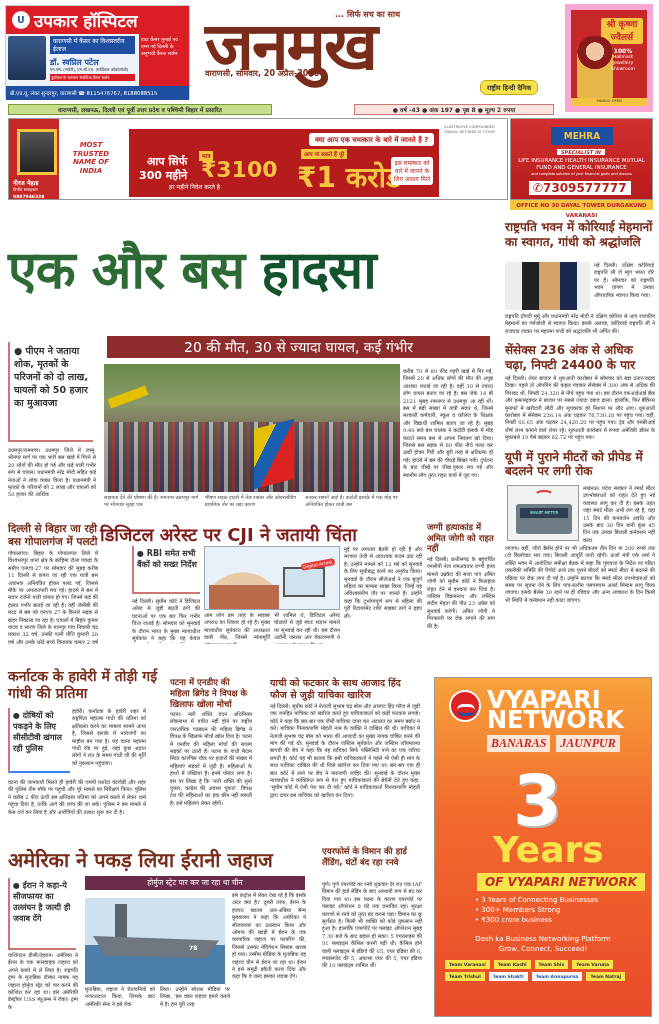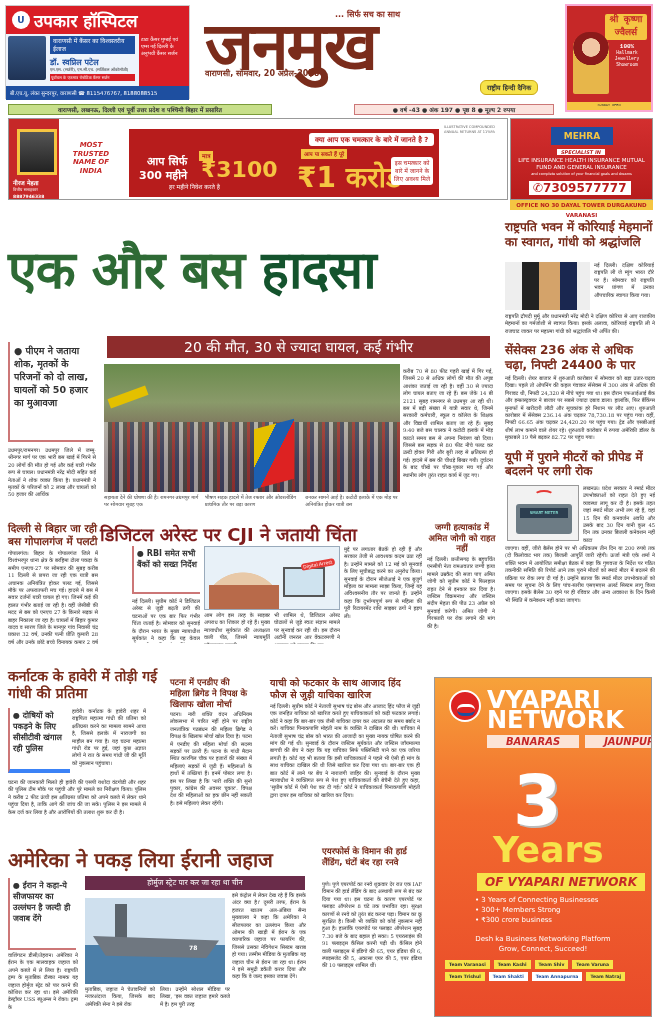--- a/index.html
+++ b/index.html
@@ -18,21 +18,21 @@
   .hosp-cancer { background: #1e4fa0; color: #fff; font-size: 6px; padding: 1px 3px; margin-bottom: 2px; }
   .hosp-doc { color: #1e4fa0; font-weight: bold; font-size: 8px; }
   .hosp-red { background: #d91e26; color: #fff; font-size: 5px; padding: 2px; width: 50px; margin-left: 2px; line-height: 7px; }
   .hosp-bottom { background: #1e4fa0; color: #fff; font-size: 5.3px; padding: 3px 4px; }
 
   .masthead-tag { left: 335px; top: 8px; font-size: 8px; color: #8b2a1d; font-weight: bold; }
   .masthead-title { left: 205px; top: 12px; font-size: 66px; font-weight: bold; color: #7a2c1b; letter-spacing: -2px; line-height: 70px; font-family: "DejaVu Sans", sans-serif; }
   .masthead-date { left: 205px; top: 67px; font-size: 8px; color: #7a2c1b; font-weight: bold; }
   .masthead-badge { left: 480px; top: 80px; background: #f7e34a; border: 1px solid #c9a816; border-radius: 6px; font-size: 6.5px; padding: 2px 6px; font-weight: bold; color: #333; }
 
-  .jewel-ad { left: 565px; top: 4px; width: 88px; height: 108px; background: #c62828; border: 2px solid #f9a8d4; font-family: Liberation Mono, monospace; }
+  .jewel-ad { left: 565px; top: 4px; width: 88px; height: 108px; background: #c62828; border: 6px solid #f9a8d4; }
   .jewel-brand { position: absolute; right: 4px; top: 8px; width: 42px; height: 26px; background: #f5c542; color: #c62828; font-size: 9px; font-weight: bold; text-align: center; line-height: 13px; border-radius: 2px; }
   .jewel-woman { position: absolute; left: 6px; top: 26px; width: 36px; height: 62px; background: radial-gradient(circle at 50% 25%, #f1c6a4 0 18%, #8b1a1a 19% 35%, #e7b64a 36% 100%); border-radius: 16px 16px 2px 2px; }
   .jewel-text { position: absolute; right: 4px; top: 38px; width: 40px; color: #fff; font-size: 4.5px; text-align: center; line-height: 6px; }
   .jewel-foot { position: absolute; left: 0; right: 0; bottom: 0; background: #f5c542; color: #333; font-size: 3.5px; padding: 1px; text-align: center; height: 8px; }
 
   .edition-bar { left: 8px; top: 104px; width: 264px; height: 11px; background: #c7df8a; border: 1px solid #7a9b3a; font-size: 6px; font-weight: bold; color: #333; text-align: center; line-height: 9px; }
   .issue-bar { left: 354px; top: 104px; width: 200px; height: 11px; background: #fbe3de; border: 1px solid #c77; font-size: 6px; font-weight: bold; color: #333; text-align: center; line-height: 9px; }
 
   
   .fin-ad { left: 8px; top: 118px; width: 500px; height: 82px; background: #fff; border: 1px solid #999; overflow: hidden; }
@@ -92,43 +92,43 @@
   .cji-pull { left: 132px; top: 546px; width: 68px; height: 48px; border-left: 2px solid #c77; border-bottom: 2px solid #c77; padding: 2px 3px; font-size: 8px; font-weight: bold; color: #333; line-height: 11px; }
   .cji-img { left: 204px; top: 546px; width: 136px; height: 64px; background: #e8f1f8; border: 1px solid #9ab; overflow: hidden; }
   .court-dome { position: absolute; left: 8px; top: 6px; width: 60px; height: 60px; background: radial-gradient(circle at 50% 100%, #e8c9a8 0 60%, transparent 61%); }
   .court-base { position: absolute; left: 4px; top: 38px; width: 70px; height: 26px; background: #b86a4a; }
   .monitor { position: absolute; left: 78px; top: 20px; width: 42px; height: 30px; background: #cfe3ef; border: 2px solid #555; }
   .digital-tag { position: absolute; left: 96px; top: 14px; background: #e53935; color: #fff; font-size: 4.5px; padding: 1px 2px; border-radius: 3px; transform: rotate(-10deg); }
   .cji-body1 { left: 132px; top: 598px; width: 68px; height: 45px; }
   .cji-body2 { left: 204px; top: 612px; width: 66px; height: 32px; }
   .cji-body3 { left: 274px; top: 612px; width: 66px; height: 32px; }
   .cji-body4 { left: 344px; top: 546px; width: 78px; height: 98px; }
-  .jaggi-head { left: 427px; top: 522px; width: 70px; font-size: 8.5px; font-weight: bold; color: #7a2c1b; line-height: 10.5px; text-align: center; }
+  .jaggi-head { left: 427px; top: 522px; width: 70px; font-size: 8.5px; font-weight: bold; color: #7a2c1b; line-height: 10.5px; }
   .jaggi-body { left: 427px; top: 556px; width: 68px; height: 88px; }
 
   .dbh-head { left: 8px; top: 522px; width: 90px; font-size: 10.5px; font-weight: bold; color: #7a2c1b; line-height: 13px; }
   .dbh-body { left: 8px; top: 550px; width: 90px; height: 94px; }
 
   
   .kar-head { left: 8px; top: 668px; width: 150px; font-size: 14px; font-weight: bold; color: #7a2c1b; line-height: 17px; }
-  .kar-pull { left: 8px; top: 708px; width: 62px; height: 65px; border-left: 2px solid #c77; border-bottom: 4px solid #3b82f6; padding: 2px 3px; font-size: 8px; font-weight: bold; color: #333; line-height: 11px; }
+  .kar-pull { left: 8px; top: 708px; width: 62px; height: 65px; border-left: 2px solid #c77; border-bottom: 2px solid #3b82f6; padding: 2px 3px; font-size: 8px; font-weight: bold; color: #333; line-height: 11px; }
   .kar-body1 { left: 72px; top: 708px; width: 74px; height: 70px; }
   .kar-body2 { left: 8px; top: 779px; width: 138px; height: 50px; }
   .patna-head { left: 170px; top: 677px; width: 82px; font-size: 8.5px; font-weight: bold; color: #7a2c1b; line-height: 11px; }
   .patna-body { left: 170px; top: 711px; width: 82px; height: 118px; }
   .yachi-head { left: 270px; top: 677px; width: 150px; font-size: 9.5px; font-weight: bold; color: #7a2c1b; line-height: 12px; }
   .yachi-body { left: 270px; top: 703px; width: 150px; height: 126px; }
 
   
   .vy-ad { left: 434px; top: 677px; width: 218px; height: 340px; background: linear-gradient(180deg, #f7a23a 0%, #f26a2e 40%, #e94a2a 100%); border: 1px solid #999; overflow: hidden; }
   .vy-logo { position: absolute; left: 14px; top: 12px; width: 32px; height: 32px; border-radius: 50%; background: #d22; border: 2px solid #fff; }
   .vy-logo::after { content: ""; position: absolute; left: 6px; top: 12px; width: 18px; height: 6px; border-top: 3px solid #fff; border-bottom: 3px solid #1e4fa0; border-radius: 6px; }
   .vy-title { position: absolute; left: 52px; top: 12px; color: #fff; font-size: 24px; font-weight: bold; line-height: 20px; }
   .vy-cities { position: absolute; left: 52px; top: 57px; display: flex; gap: 6px; }
-  .vy-city { background: #fce4d6; color: #c62828; font-size: 10px; font-weight: bold; font-style: italic; padding: 1px 19px; }
+  .vy-city { background: #fce4d6; color: #c62828; font-size: 12px; font-weight: bold; font-style: italic; padding: 1px 4px; font-family: Liberation Serif, serif; }
   .vy-three { position: absolute; left: 78px; top: 88px; color: #fff; font-size: 70px; font-weight: bold; line-height: 70px; text-shadow: 2px 2px 0 #bbb; }
   .vy-years { position: absolute; left: 58px; top: 154px; color: #f7e34a; font-size: 36px; font-weight: bold; line-height: 36px; }
   .vy-of { position: absolute; left: 42px; top: 195px; background: #f7e34a; color: #c62828; font-size: 12px; font-weight: bold; font-style: italic; padding: 2px 8px; }
   .vy-bullets { position: absolute; left: 40px; top: 217px; color: #fff; font-size: 7px; line-height: 10px; }
   .vy-tag { position: absolute; left: 0; right: 0; top: 256px; color: #fff; font-size: 7px; text-align: center; line-height: 10px; }
   .vy-teams { position: absolute; left: 10px; top: 282px; width: 200px; display: flex; flex-wrap: wrap; gap: 3px 4px; }
   .vy-team { font-size: 4.5px; font-weight: bold; padding: 2px 4px; color: #333; }
   .vy-team.yellow { background: #f7e34a; }
   .vy-team.white { background: #fff; color: #1e4fa0; }
   .vy-foot { position: absolute; left: 0; right: 0; top: 318px; height: 16px; background: #fff; display: flex; justify-content: space-between; align-items: center; padding: 0 14px; font-size: 7px; color: #444; font-weight: bold; }

